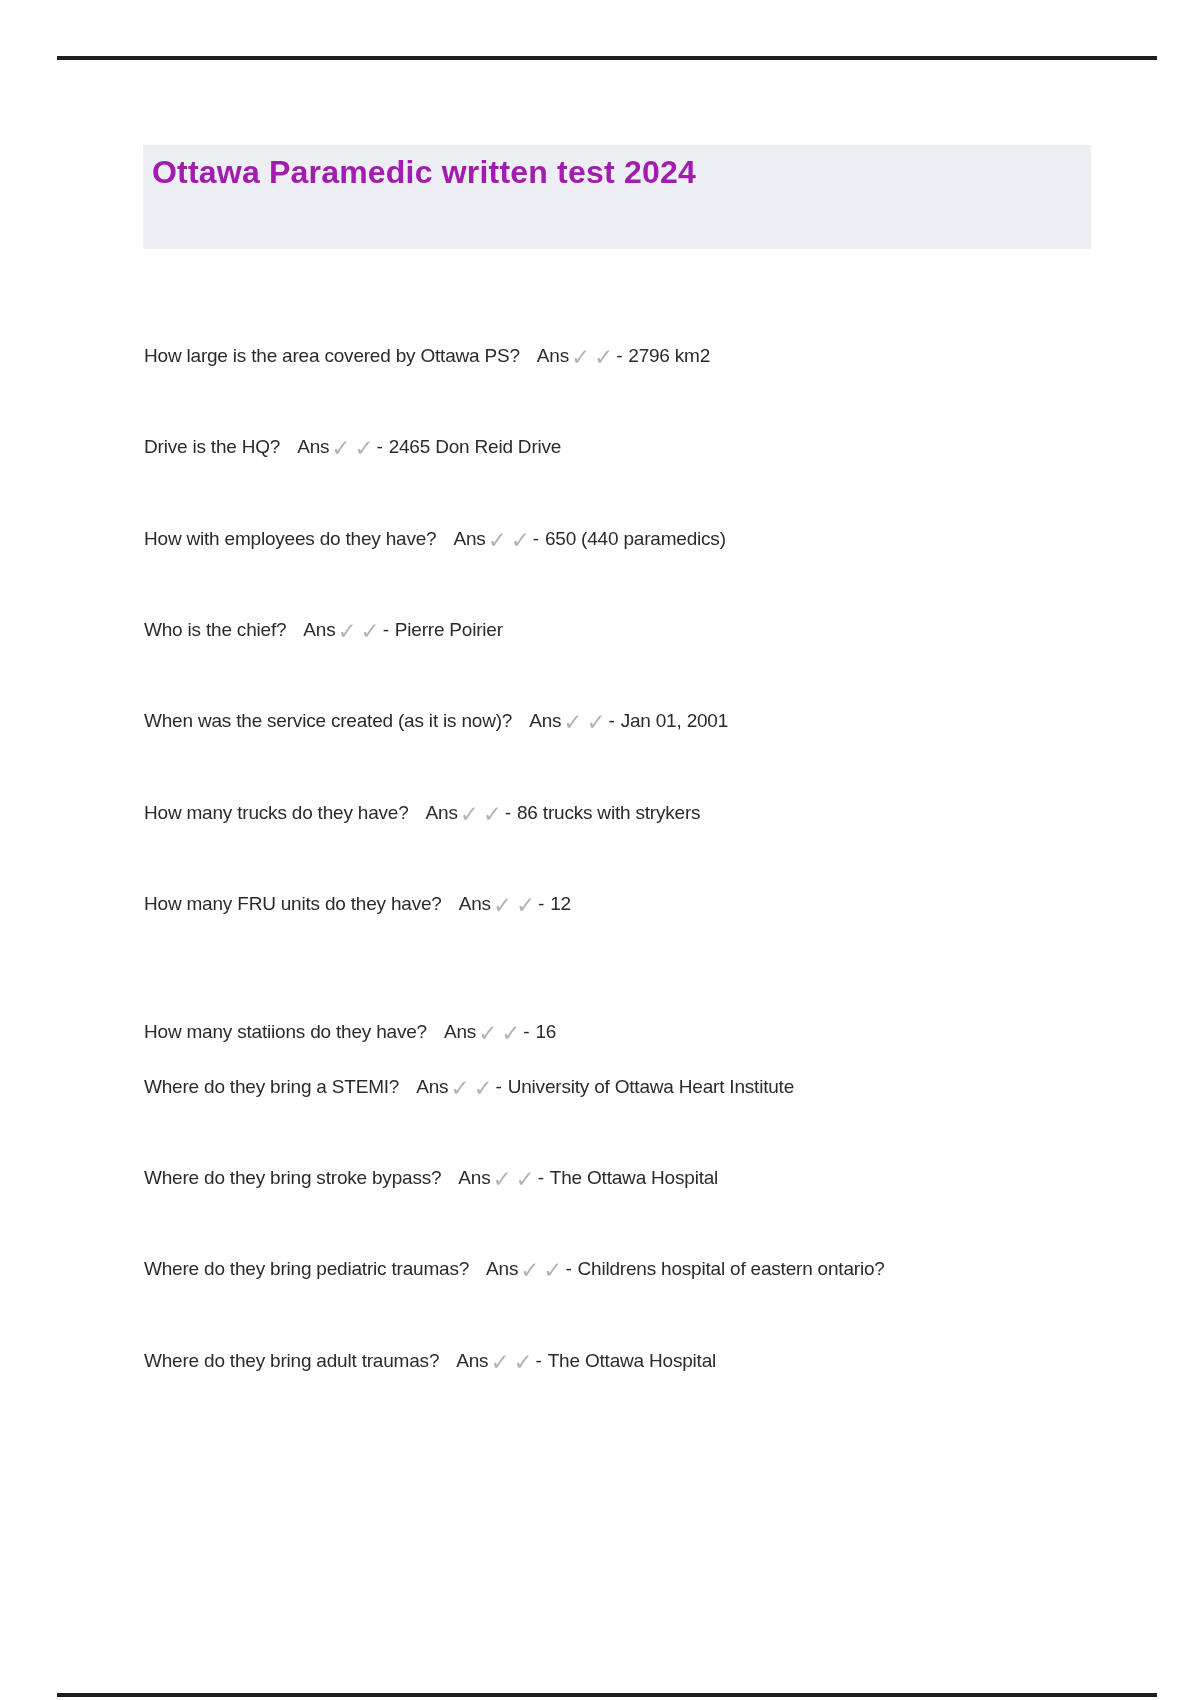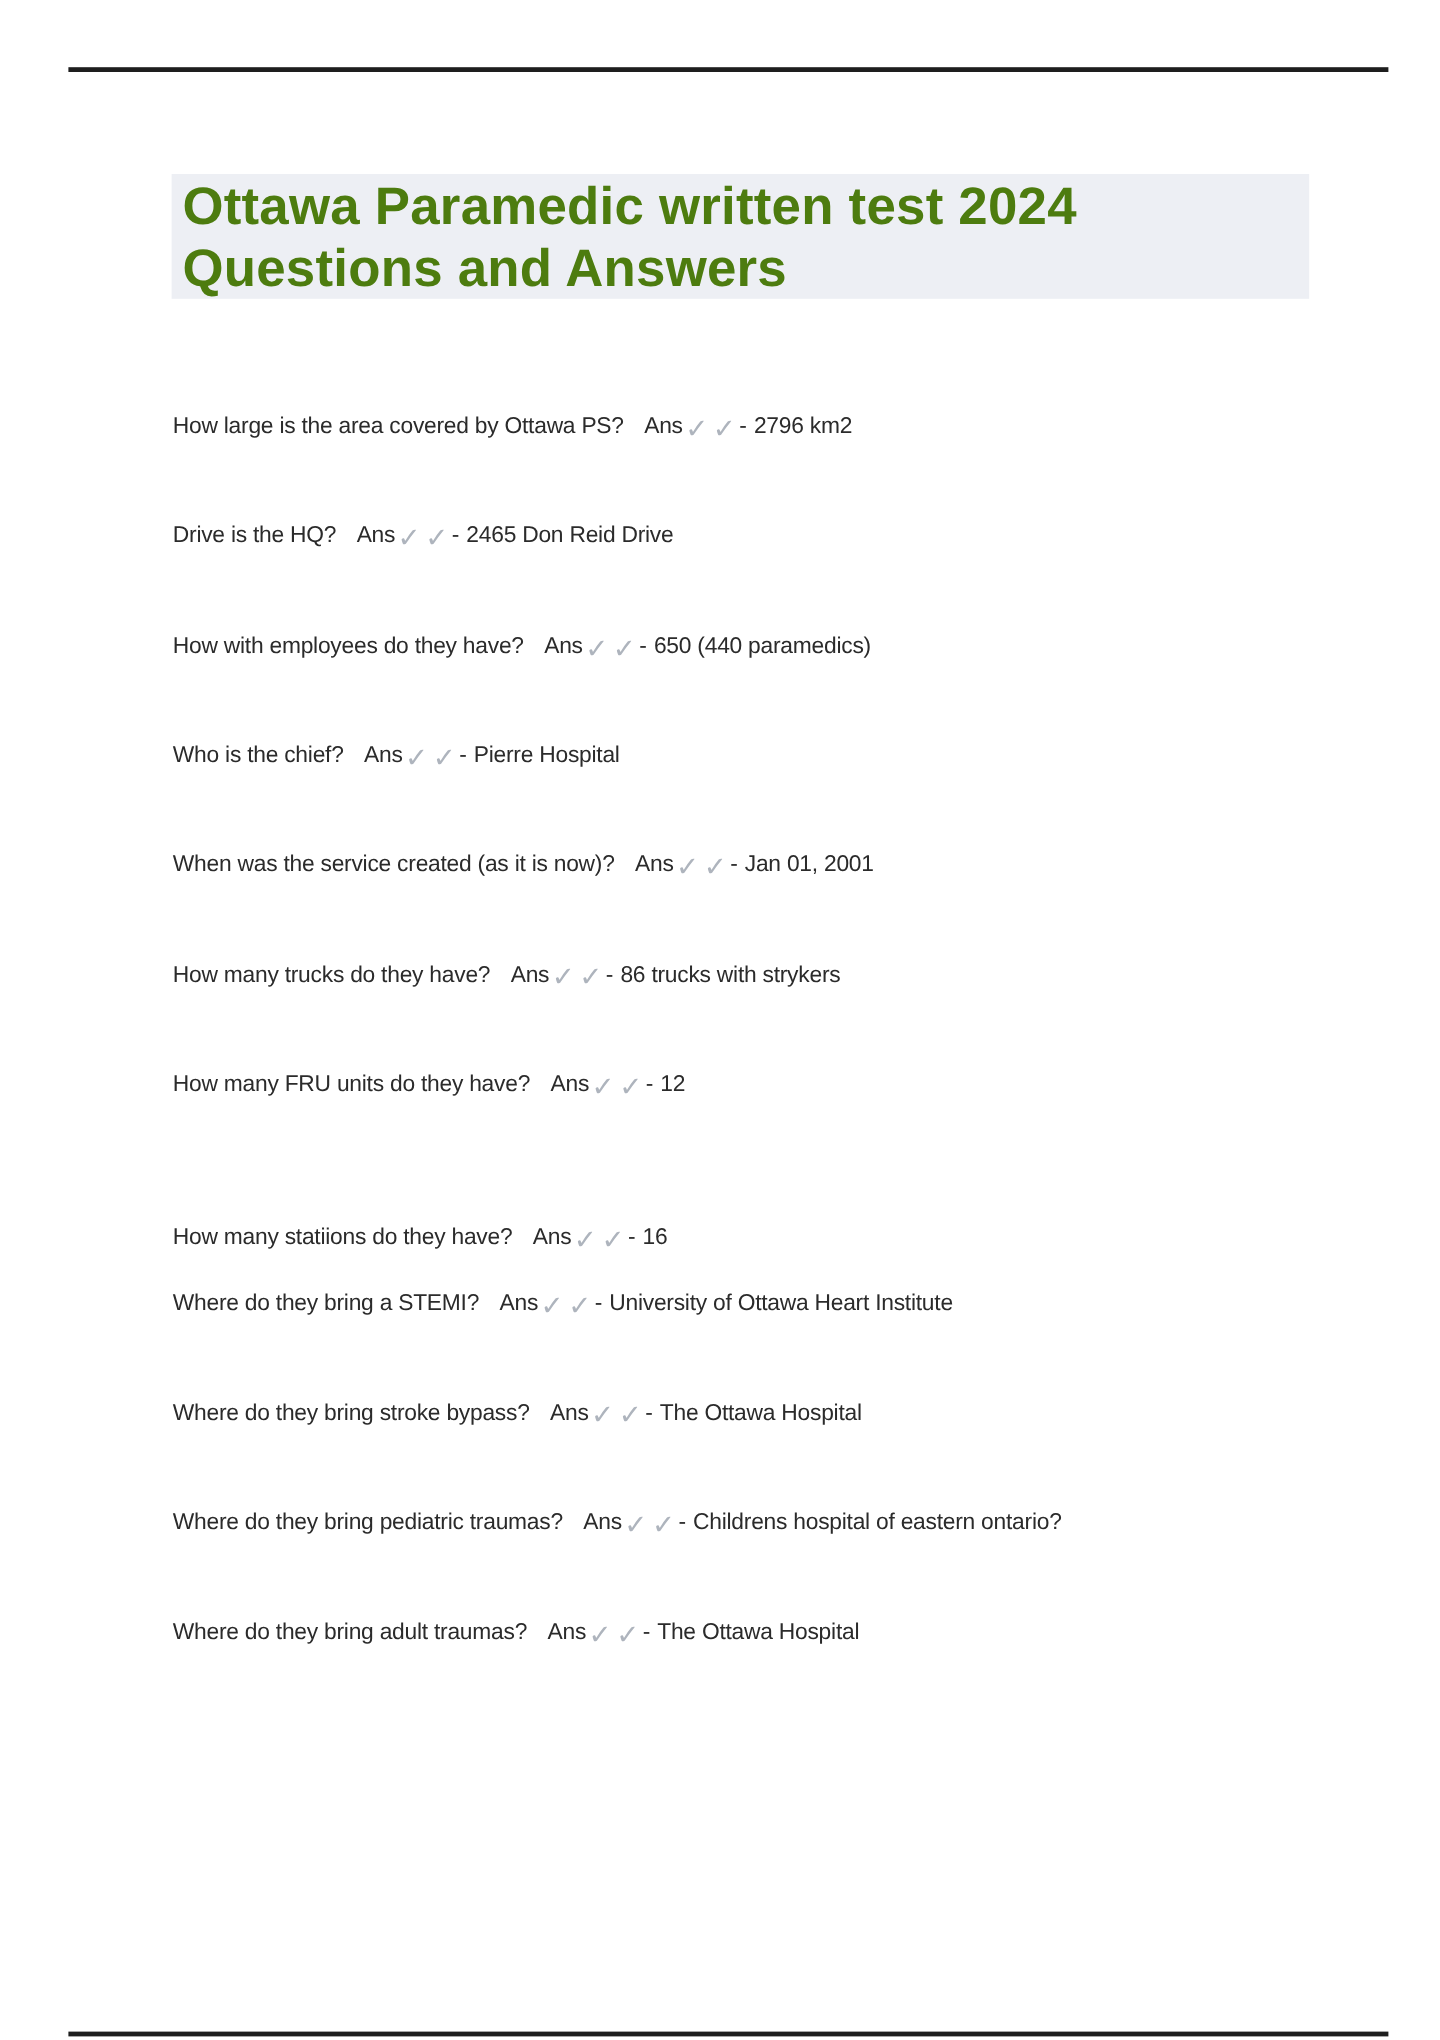--- a/index.html
+++ b/index.html
@@ -24,24 +24,24 @@
     position: absolute;
     left: 143px;
     top: 145px;
     width: 948px;
     height: 104px;
     background: #edeff4;
   }
   .title-text {
     margin: 0;
     padding: 2px 0 0 9px;
-    font-size: 44px;
+    font-size: 32px;
     line-height: 51px;
     font-weight: bold;
-    color: #4d7c0f;
+    color: #a21caf;
     letter-spacing: 0.2px;
     white-space: nowrap;
   }
   .qa-line {
     position: absolute;
     left: 144px;
     display: flex;
     align-items: flex-start;
     white-space: pre;
     font-size: 19px;
@@ -65,38 +65,37 @@
 </head>
 <body>
 
 <div class="page">
 
   <div class="rule rule-top"></div>
 
   <div class="title-block">
     <h1 class="title-text">
       <div>Ottawa Paramedic written test 2024</div>
-      <div>Questions and Answers</div>
     </h1>
   </div>
 
   <div class="qa-line" style="top:344px">
     <span class="q">How large is the area covered by Ottawa PS?</span><span class="ans-label">Ans</span><span class="check">✓</span><span class="check check-2">✓</span><span class="dash">-</span><span class="a">2796 km2</span>
   </div>
 
   <div class="qa-line" style="top:435px">
     <span class="q">Drive is the HQ?</span><span class="ans-label">Ans</span><span class="check">✓</span><span class="check check-2">✓</span><span class="dash">-</span><span class="a">2465 Don Reid Drive</span>
   </div>
 
   <div class="qa-line" style="top:527px">
     <span class="q">How with employees do they have?</span><span class="ans-label">Ans</span><span class="check">✓</span><span class="check check-2">✓</span><span class="dash">-</span><span class="a">650 (440 paramedics)</span>
   </div>
 
   <div class="qa-line" style="top:618px">
-    <span class="q">Who is the chief?</span><span class="ans-label">Ans</span><span class="check">✓</span><span class="check check-2">✓</span><span class="dash">-</span><span class="a">Pierre Hospital</span>
+    <span class="q">Who is the chief?</span><span class="ans-label">Ans</span><span class="check">✓</span><span class="check check-2">✓</span><span class="dash">-</span><span class="a">Pierre Poirier</span>
   </div>
 
   <div class="qa-line" style="top:709px">
     <span class="q">When was the service created (as it is now)?</span><span class="ans-label">Ans</span><span class="check">✓</span><span class="check check-2">✓</span><span class="dash">-</span><span class="a">Jan 01, 2001</span>
   </div>
 
   <div class="qa-line" style="top:801px">
     <span class="q">How many trucks do they have?</span><span class="ans-label">Ans</span><span class="check">✓</span><span class="check check-2">✓</span><span class="dash">-</span><span class="a">86 trucks with strykers</span>
   </div>
 

